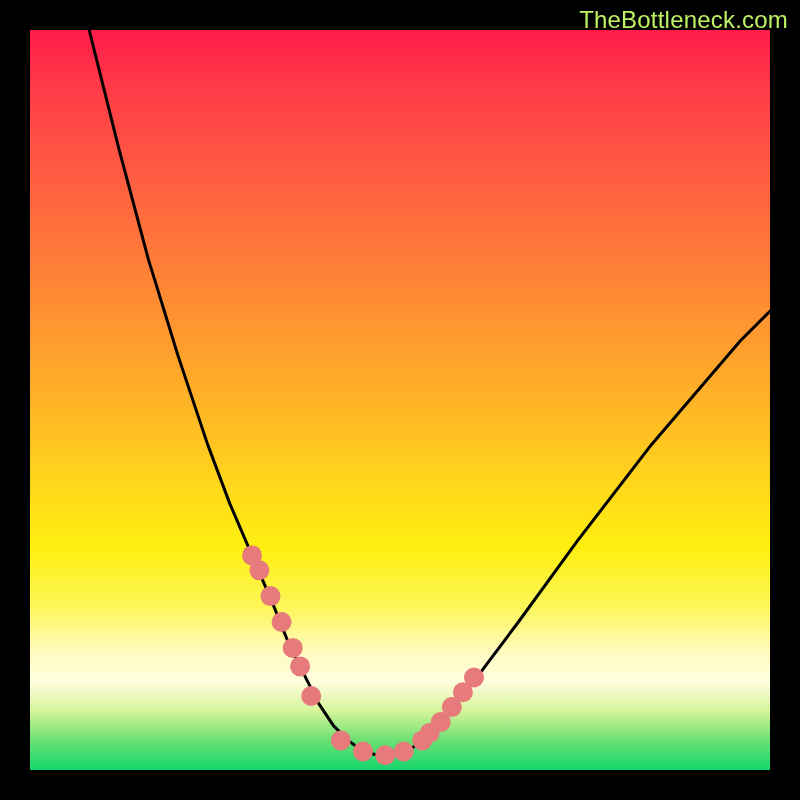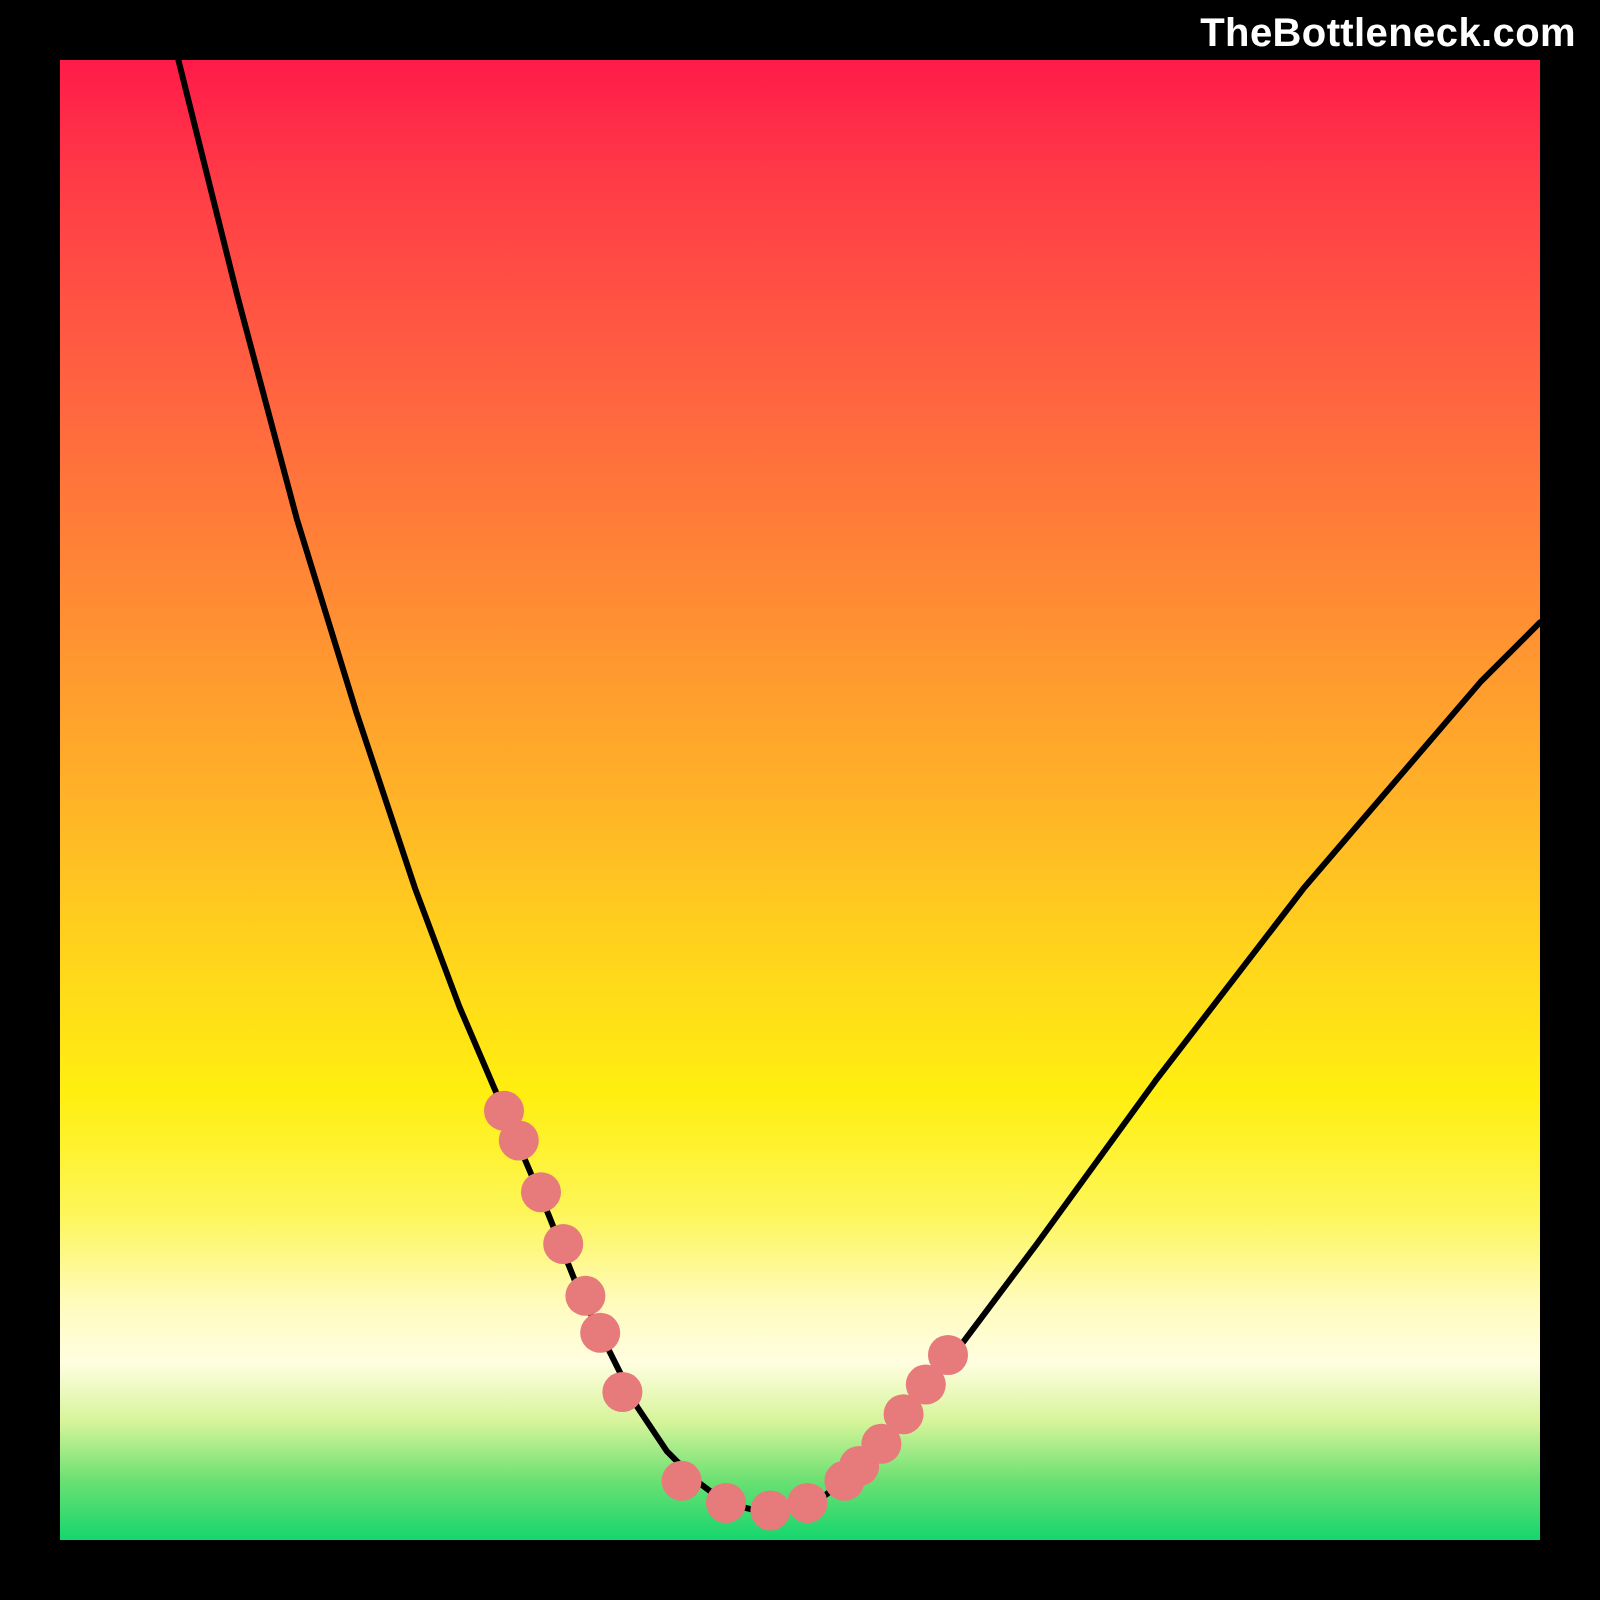--- a/index.html
+++ b/index.html
@@ -14,23 +14,23 @@
   .frame {
     position: relative;
     width: 800px;
     height: 800px;
     background: #000;
   }
   .watermark {
     position: absolute;
     top: 6px;
     right: 12px;
-    color: #ffffff;
-    font-size: 20px;
-    font-weight: 700;
+    color: #bef264;
+    font-size: 24px;
+    font-weight: 400;
     letter-spacing: 0.2px;
     z-index: 20;
   }
   .plot-area {
     position: absolute;
     left: 30px;
     top: 30px;
     width: 740px;
     height: 740px;
     

